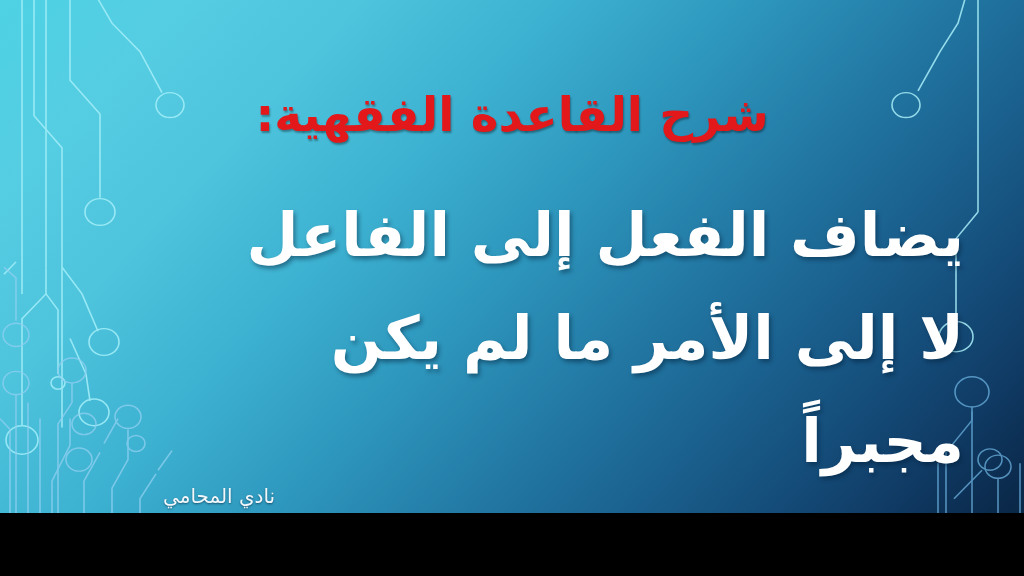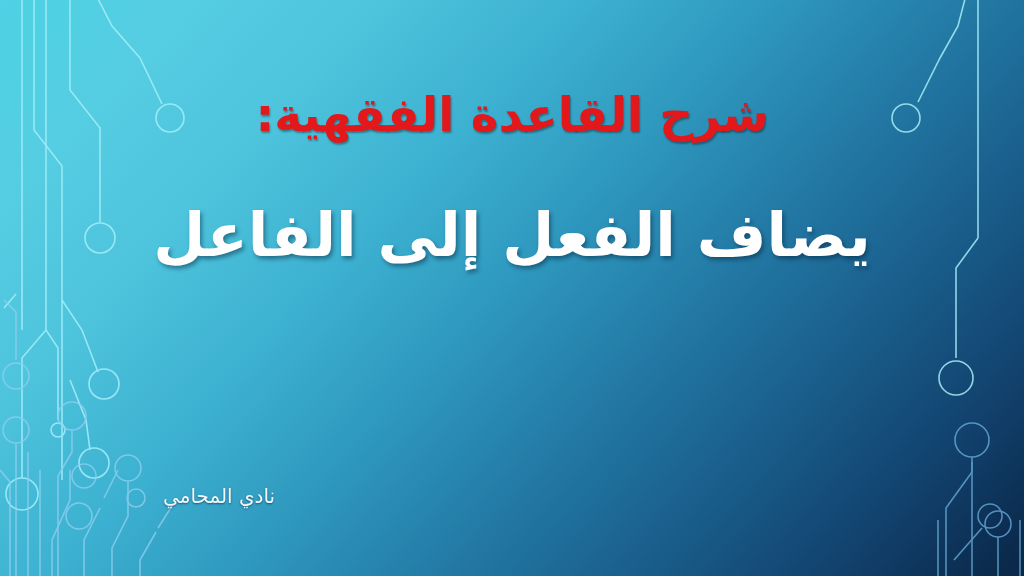--- a/index.html
+++ b/index.html
@@ -4,21 +4,21 @@
 <title>Slide</title>
 <style>
   html, body {
     margin: 0;
     padding: 0;
     background: #000;
   }
   #slide {
     position: relative;
     width: 1024px;
-    height: 576px;
+    height: 513px;
     overflow: hidden;
     font-family: "DejaVu Sans", "Liberation Sans", sans-serif;
     
     background:
       linear-gradient(133deg,
         #4ed2e4 0%,
         #55cde2 12%,
         #4ec4dd 24%,
         #3cb0d0 38%,
         #2e97bd 50%,
@@ -60,21 +60,21 @@
     letter-spacing: 0px;
     text-shadow: 1px 2px 2px rgba(0,0,0,0.35);
     white-space: nowrap;
   }
 
   .body-block {
     position: absolute;
     top: 184px;
     left: 60px;
     right: 60px;
-    text-align: center;
+    text-align: right;
     color: #ffffff;
     font-size: 60px;
     font-weight: bold;
     line-height: 1.72;
     text-shadow: 2px 3px 4px rgba(0,28,54,0.45);
   }
   .body-line {
     display: block;
     white-space: nowrap;
   }
@@ -169,18 +169,20 @@
       </g>
     </svg>
   </div>
 
   <div id="content">
 
     <div class="slide-title">شرح القاعدة الفقهية:</div>
 
     <div class="body-block">
       <span class="body-line">يضاف الفعل إلى الفاعل</span>
+      <span class="body-line">لا إلى الأمر ما لم يكن</span>
+      <span class="body-line">مجبراً</span>
     </div>
 
     <div class="footer-note">نادي المحامي</div>
 
   </div>
 </div>
 
 </body></html>

